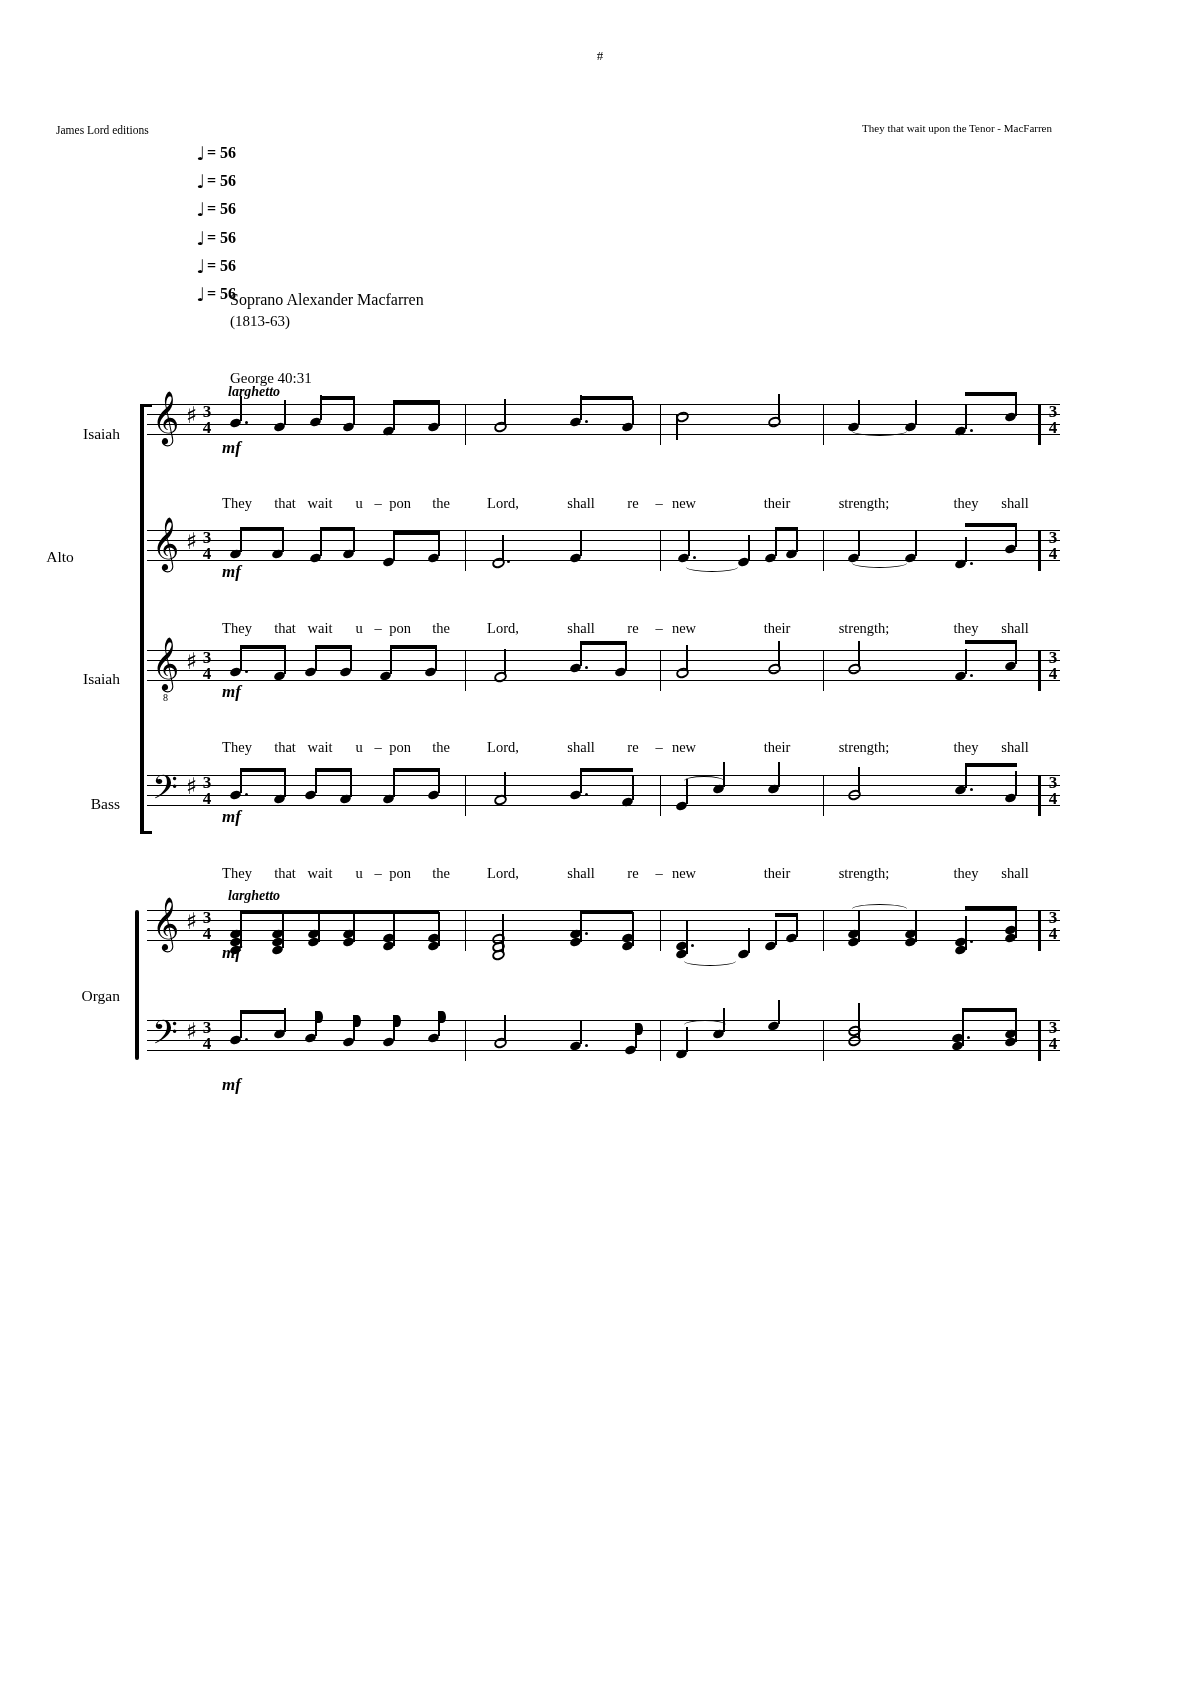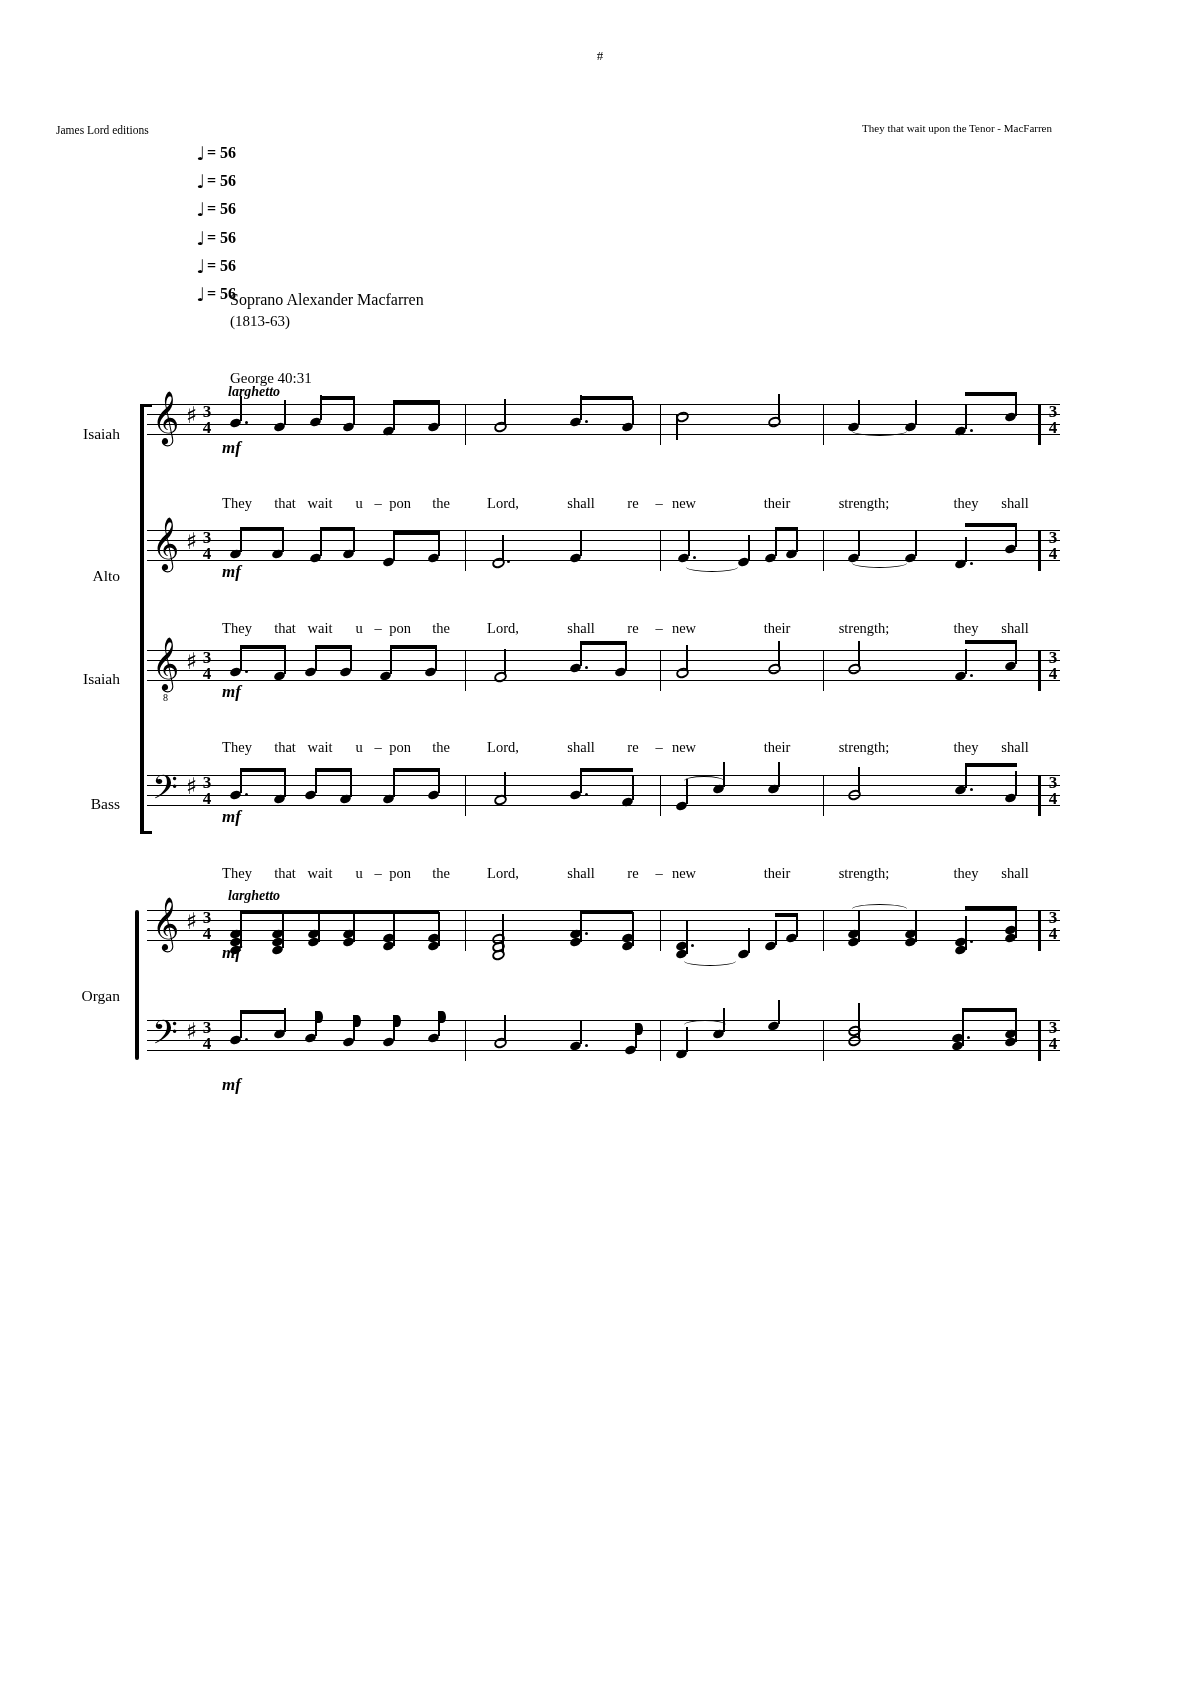--- a/index.html
+++ b/index.html
@@ -358,21 +358,21 @@
       <span class="lyric" style="left:581px;">shall</span>
       <span class="lyric" style="left:633px;">re</span>
       <span class="lyric" style="left:659px;">–</span>
       <span class="lyric" style="left:684px;">new</span>
       <span class="lyric" style="left:777px;">their</span>
       <span class="lyric" style="left:864px;">strength;</span>
       <span class="lyric" style="left:966px;">they</span>
       <span class="lyric" style="left:1015px;">shall</span>
     </div>
 
-    <div class="stave-label" style="top:177px;">Alto</div>
+    <div class="stave-label" style="top:158px;text-align:center;">Alto</div>
     <div class="staff" style="top:140px;left:147px;width:913px;"></div>
     <div class="clef treble" style="top:130px;left:152px;">𝄞</div>
     <div class="keysig" style="top:140px;left:186px;">♯</div>
     <div class="timesig" style="top:140px;left:198px;width:18px;">
       <span>3</span>
       <span>4</span>
     </div>
     <div class="dynamic" style="top:172px;left:222px;">mf</div>
     <div class="notehead" style="top:160px;left:230px;"></div>
     <div class="stem" style="top:137px;left:240px;height:25px;"></div>

